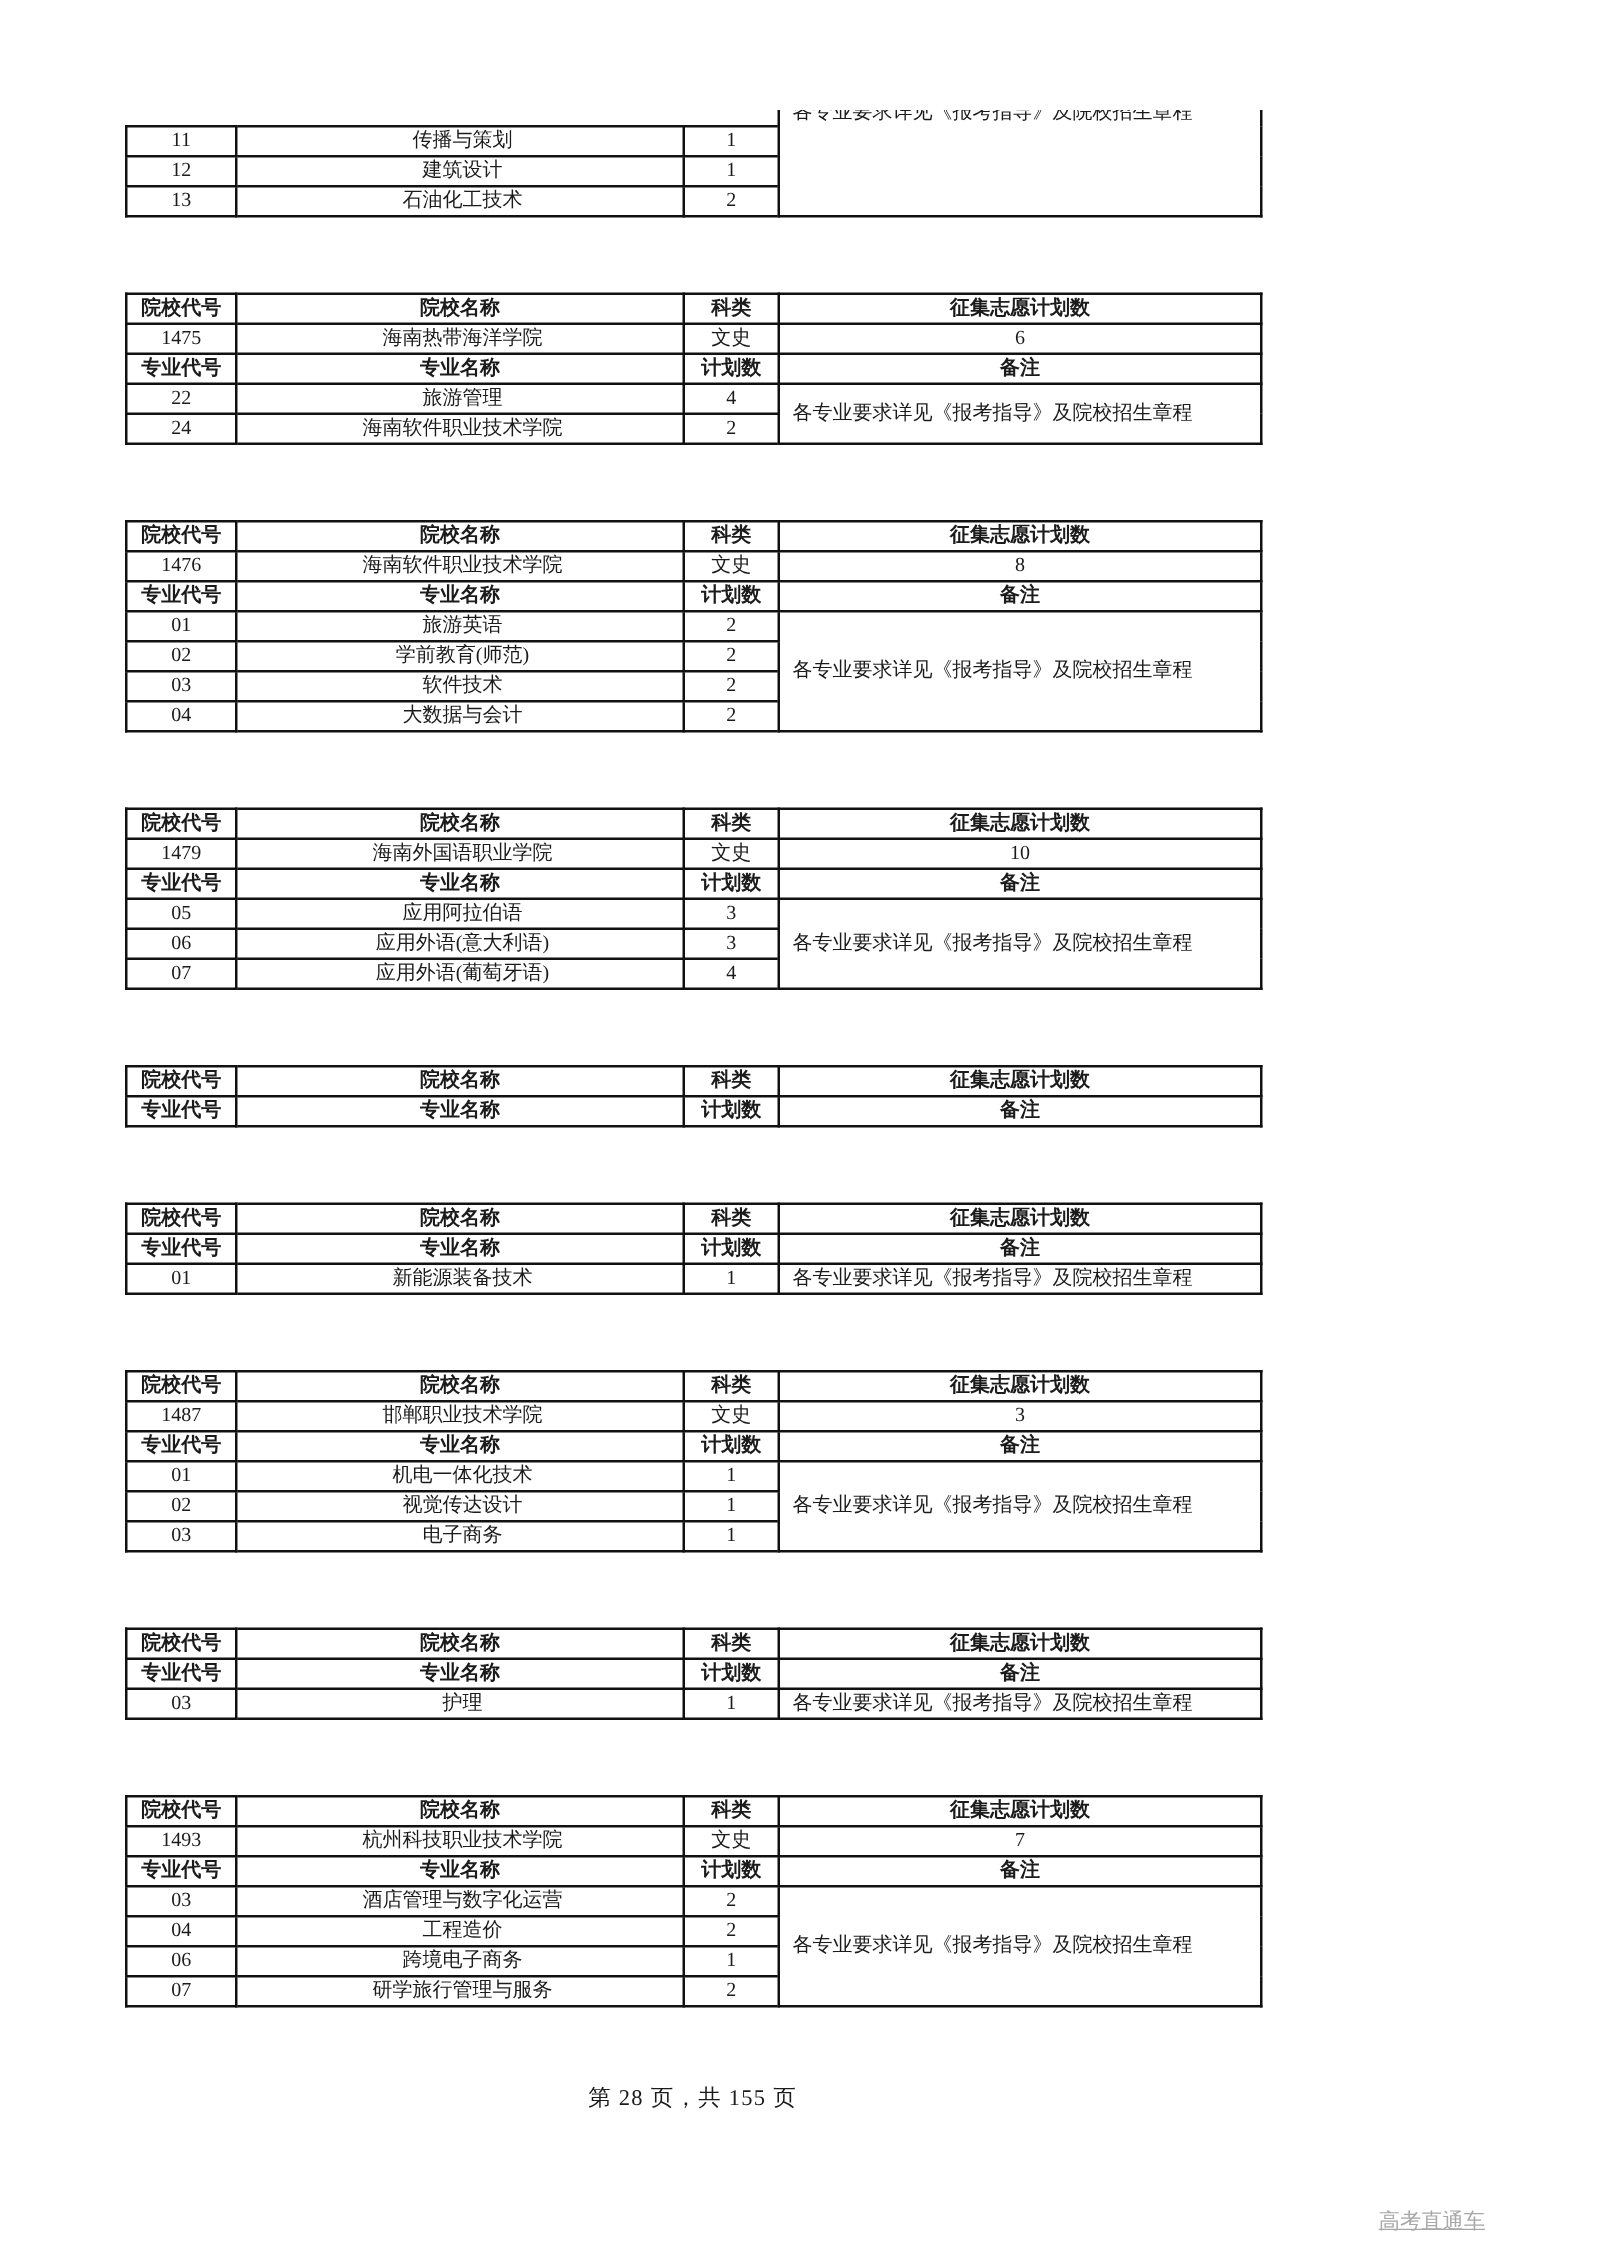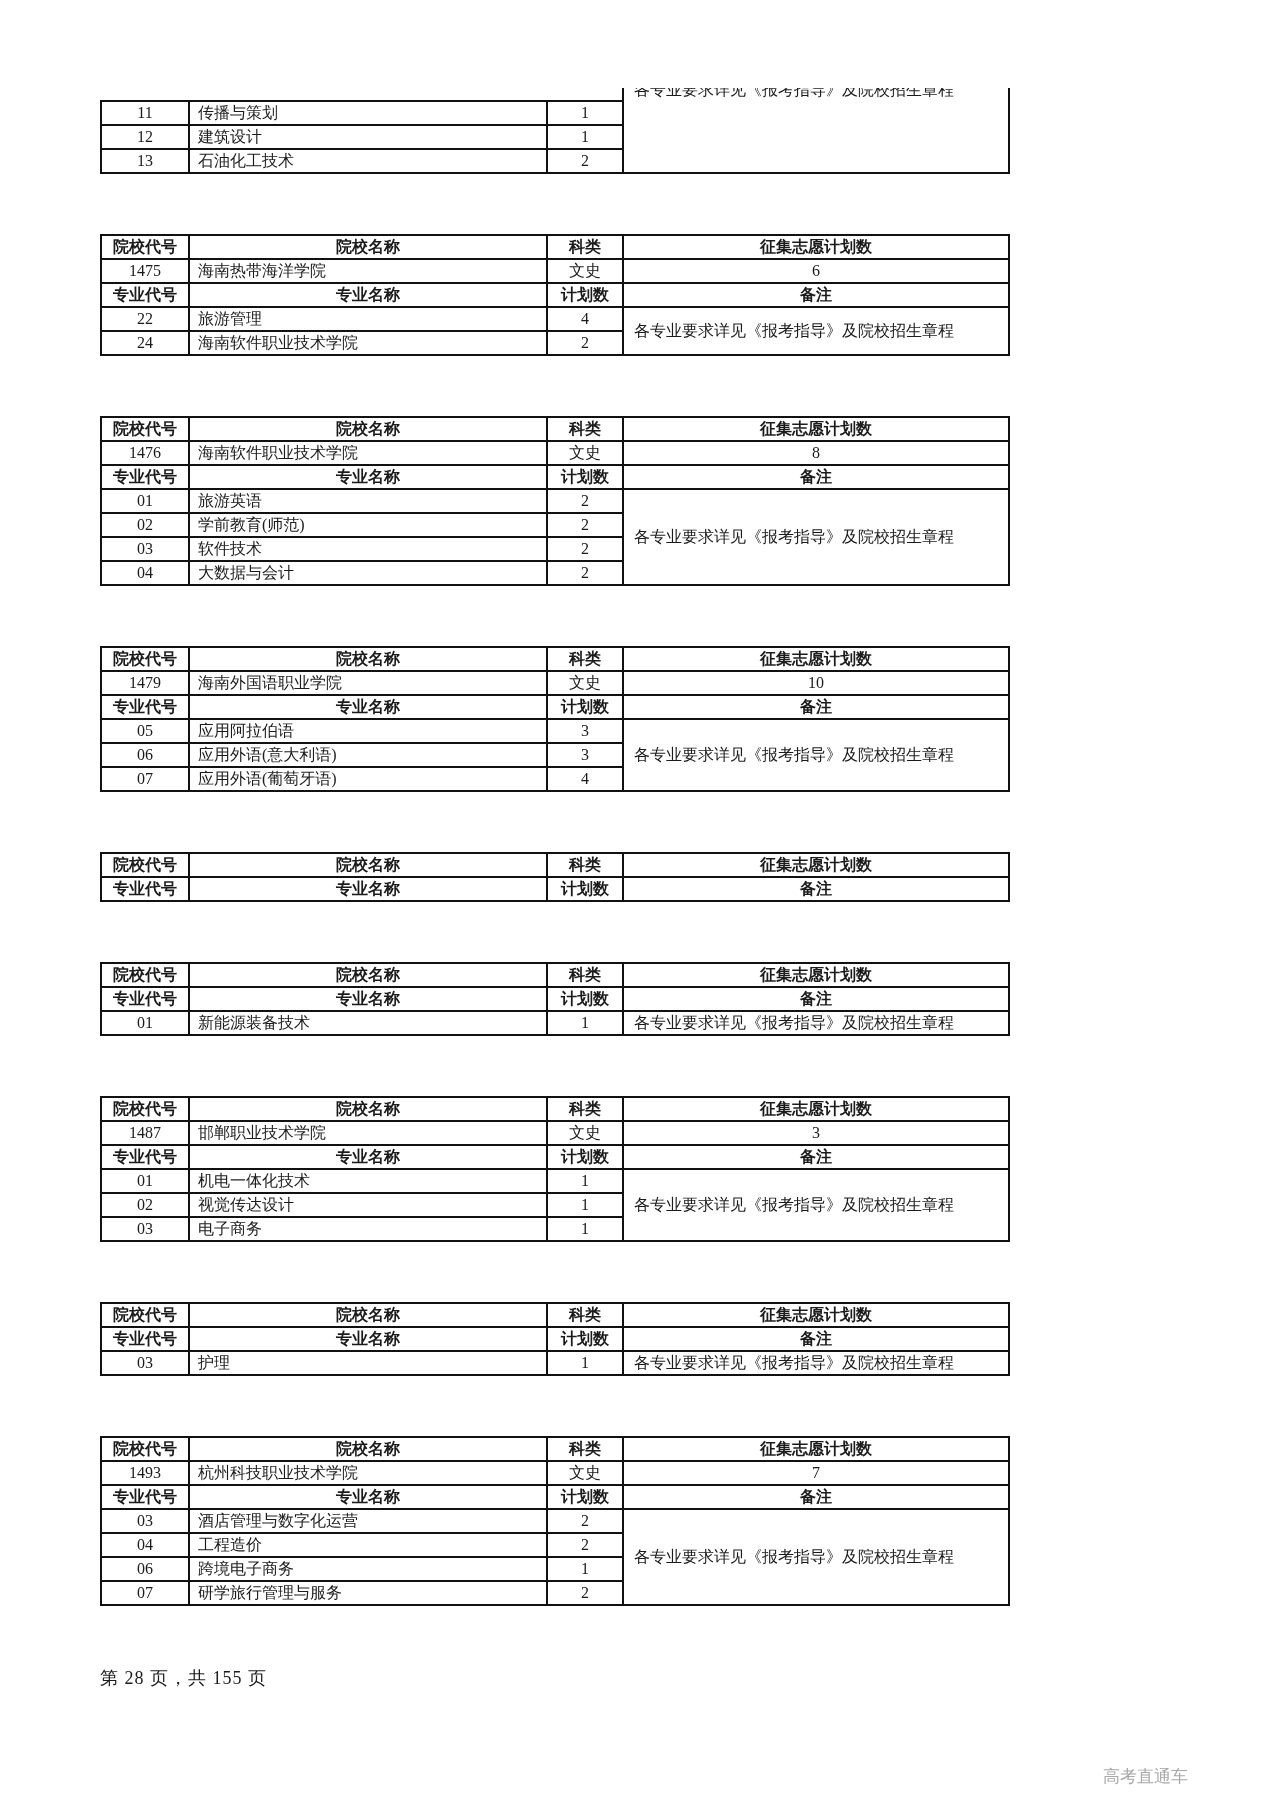--- a/index.html
+++ b/index.html
@@ -33,51 +33,53 @@
     border: 2px solid #111;
     height: 24px;
     font-size: 16px;
     line-height: 20px;
     padding: 0 4px;
     white-space: nowrap;
     overflow: hidden;
   }
   th { font-weight: bold; text-align: center; }
   .c { text-align: center; }
-  .l { text-align: left; padding-left: 8px; }
+  .l { text-align: center; padding-left: 8px; }
   .remark-cell { text-align: left; padding-left: 10px; }
   
   .strip td { height: 13px; padding: 0; }
   td.nb { border: none; }
   td.partial-remark {
     border: 2px solid #111;
     border-top: none;
     vertical-align: top;
     padding: 0;
   }
   .clipbox { position: relative; overflow: hidden; height: 13px; }
   .clip-text {
     position: absolute;
     top: -8px;
     left: 10px;
     white-space: nowrap;
     font-size: 16px;
     line-height: 20px;
   }
   .footer {
+    text-align: center;
     font-size: 18px;
     margin-top: 52px;
     letter-spacing: 1px;
   }
   .watermark {
     position: absolute;
     right: 92px;
     bottom: 22px;
     color: #a8a8a8;
     font-size: 17px;
+    text-decoration: underline;
   }
 </style>
 </head>
 <body>
 
 <div class="content">
 
   <table class="tbl">
     <colgroup>
         <col class="w1">

